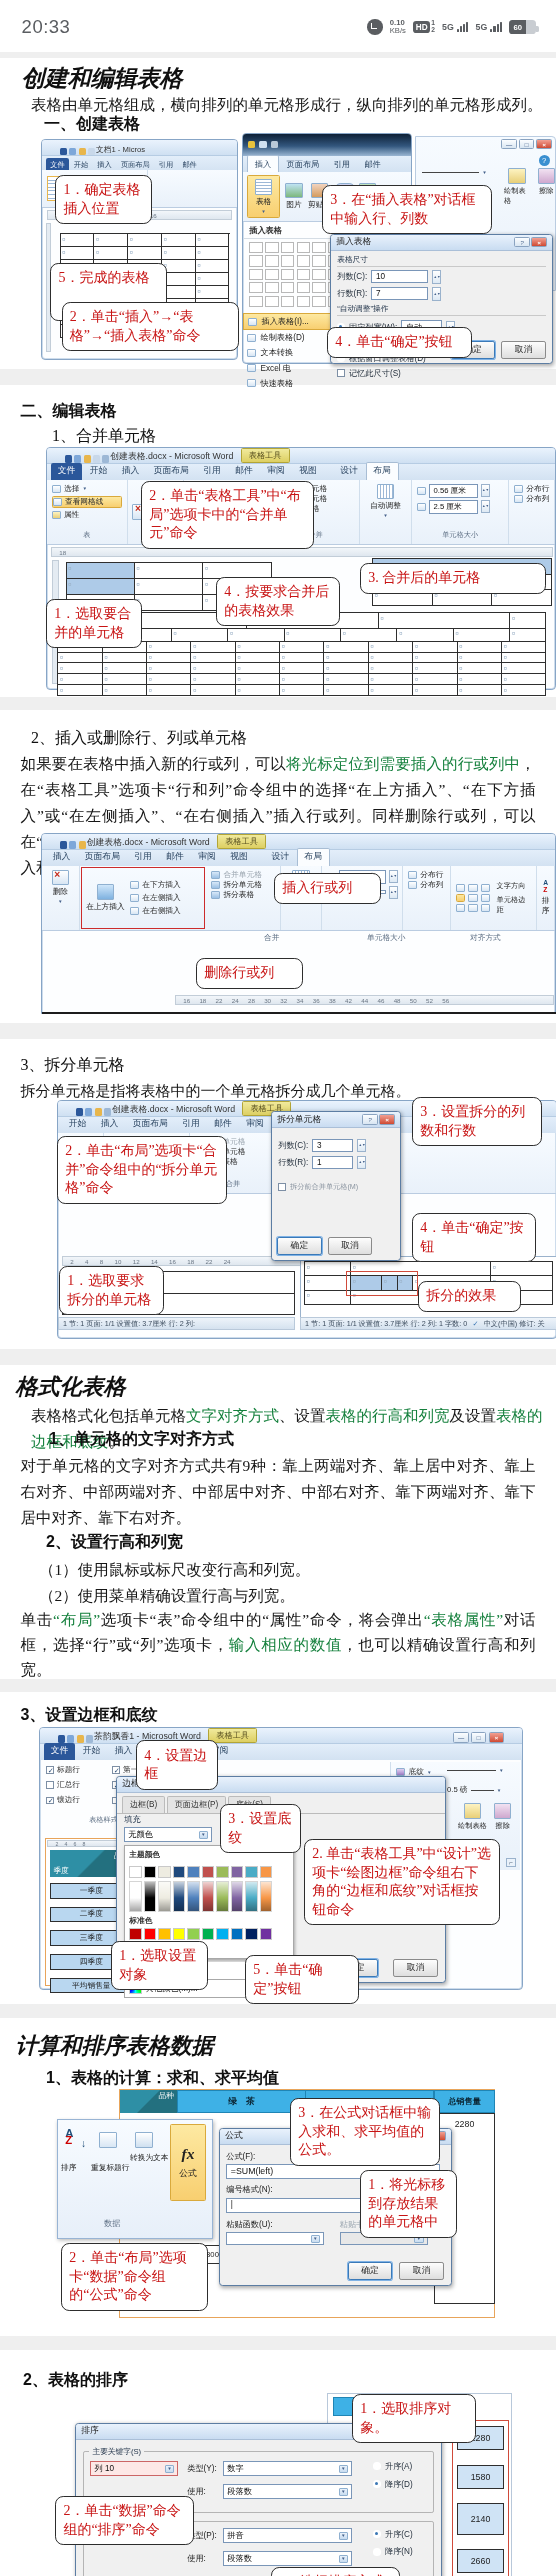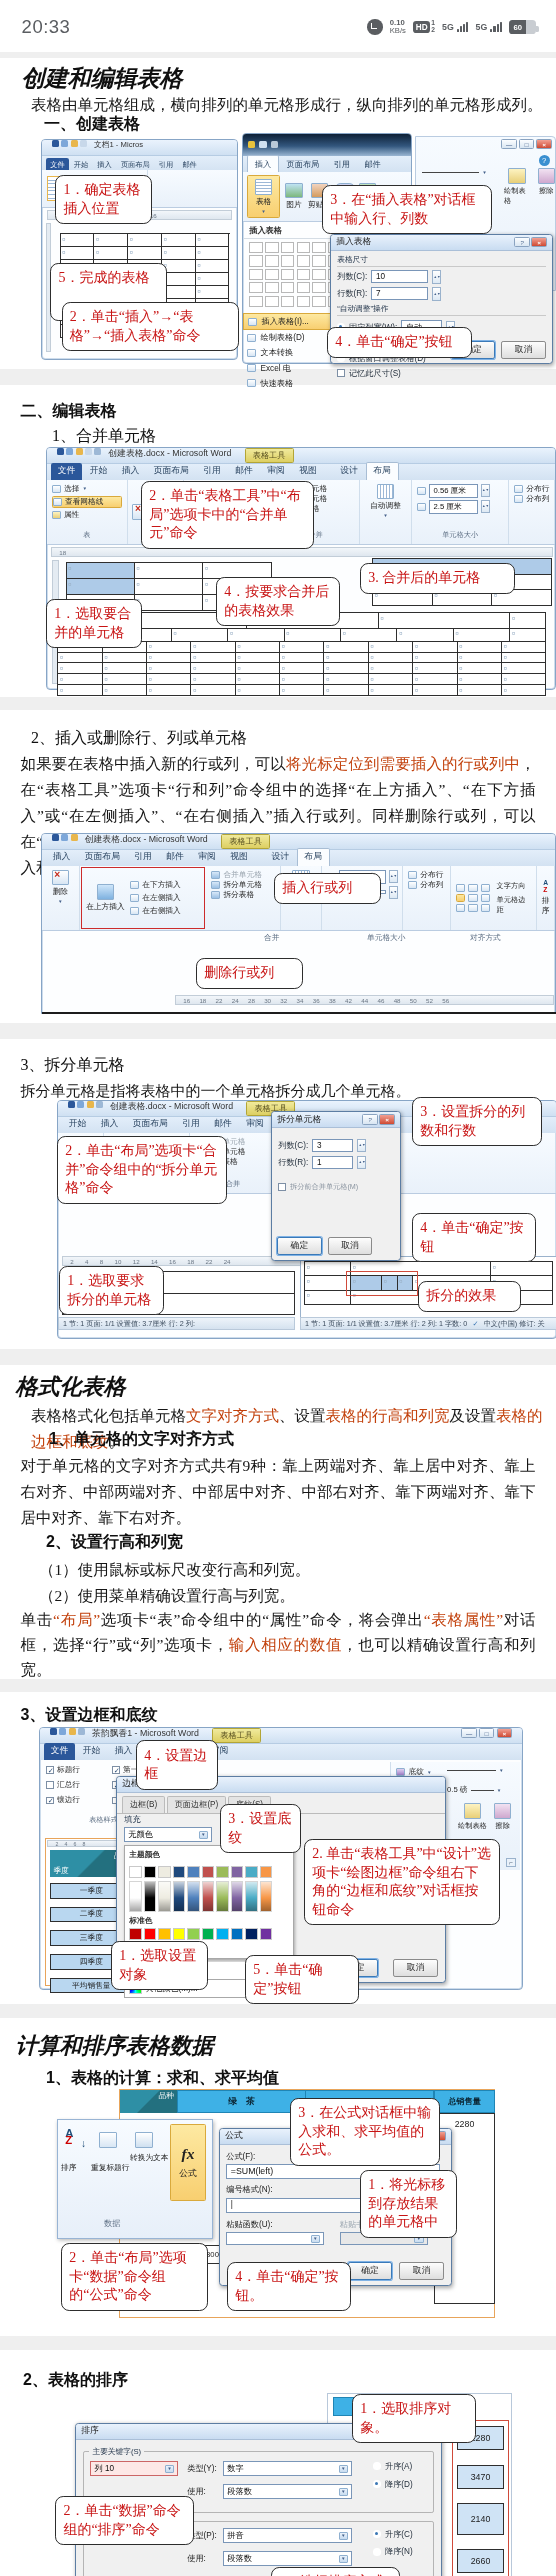--- a/index.html
+++ b/index.html
@@ -27,25 +27,25 @@
 .batt-tip{width:2.1px;height:6.2px;background:#c9cdd2;border-radius:0 1.5px 1.5px 0;margin:4.1px 0 0 0.5px}
 
 .band{position:absolute;left:0;width:556px;background:#efefef}
 
 .doc-h1{position:absolute;font-family:"Liberation Serif",serif;font-style:italic;font-weight:bold;font-size:23px;color:#101010}
 .doc-h2{position:absolute;font-weight:bold;font-size:16px;color:#101010;font-family:"Liberation Sans",sans-serif}
 .doc-h3s{position:absolute;font-family:"Liberation Serif",serif;font-size:16px;color:#101010}
 .doc-h3b{position:absolute;font-weight:bold;font-size:16px;color:#101010;font-family:"Liberation Sans",sans-serif}
 .doc-p{position:absolute;font-family:"Liberation Serif",serif;font-size:15.5px;color:#161616;line-height:26px}
 .doc-p.just{text-align:justify}
-.red{color:#c2410c}
+.red{color:#15803d}
 
 .shot{position:absolute}
 .win{position:absolute;background:#fdfeff;border:1px solid #87a5c6;border-radius:4.1px;box-shadow:0 0 0 1px #cddcEC inset}
-.tbar{height:15.5px;background:linear-gradient(#eaf3fd,#cfe0f2);border-bottom:0.5px solid #b6cce3;border-radius:3.1px 3.1px 0 0;display:flex;align-items:flex-start;gap:7px;padding:0 10px;font-size:8.8px;color:#333;white-space:nowrap}
+.tbar{height:15.5px;background:linear-gradient(#eaf3fd,#cfe0f2);border-bottom:0.5px solid #b6cce3;border-radius:3.1px 3.1px 0 0;display:flex;align-items:flex-end;gap:1px;padding:0 18px;font-size:8.8px;color:#333;white-space:nowrap}
 .qat{display:flex;gap:2.1px;align-items:center}
 .qi{width:7.2px;height:7.2px;border-radius:1.5px;display:inline-block}
 .badge{background:linear-gradient(#f0ea9d,#ddcf62);border:0.5px solid #b3a536;color:#585020;font-size:8.2px;padding:1px 7.2px;border-radius:1.5px;margin-left:6.2px}
 .wbtns{margin-left:auto;display:flex;gap:2.1px}
 .wbtn{width:15.5px;height:10.3px;border:0.5px solid #8aa3c0;border-radius:1.5px;background:linear-gradient(#fbfdff,#d9e6f2);font-size:6.2px;line-height:9.3px;text-align:center;color:#44608a}
 .wbtn.close{background:linear-gradient(#f2a093,#cf4a33);color:#fff;font-weight:bold}
 .tabs{display:flex;align-items:flex-end;height:16.5px;background:linear-gradient(#e3eefa,#d3e2f2);padding:0 4.1px;gap:1px;font-size:8.8px;color:#28425f}
 .tab{padding:2.6px 6.7px;border-radius:2.1px 2.1px 0 0}
 .tab.file{background:#2b579a;color:#fff}
 .tab.on{background:#fbfdff;border:0.5px solid #a8bdd4;border-bottom:none}
@@ -673,21 +673,21 @@
             <i></i>
             <i></i>
             <i></i>
             <i></i>
             <i></i>
           </div>
       </div>
     </div>
     <div class="callout" style="left:95px;top:34px;width:173px">2．单击“表格工具”中“布局”选项卡中的“合并单元”命令</div>
     <div class="callout" style="left:0;top:152px;width:96px">1．选取要合并的单元格</div>
-    <div class="callout" style="left:314px;top:116px;width:155px">3. 合并后的单元格</div>
+    <div class="callout" style="left:314px;top:116px;width:186px">3. 合并后的单元格</div>
     <div class="callout" style="left:170px;top:130px;width:124px">4．按要求合并后的表格效果</div>
   </div>
 
   <div class="band" style="top:697px;height:13.4px"></div>
 
   <div class="doc-h3s" style="left:31px;top:728px">2、插入或删除行、列或单元格</div>
   <div class="doc-p just" style="left:20.6px;top:751px;width:515px">
     <span>如果要在表格中插入新的行或列，可以</span><span class="red">将光标定位到需要插入的行或列中</span><span>，在“表格工具”选项卡“行和列”命令组中的选择“在上方插入”、“在下方插入”或“在左侧插入”、“在右侧插入”插入行或列。同样删除行或列，可以在“行和列”命令组中的选择“删除”命令列表中的选择删除方式。单元格的插入和删除可以使用类似方法完成。</span>
   </div>
 
@@ -1287,39 +1287,38 @@
       </div>
       <div style="position:absolute;right:7.2px;bottom:5.2px;display:flex;gap:7.2px">
         <button class="dbtn focus">确定</button>
         <button class="dbtn">取消</button>
       </div>
     </div>
 
     <div class="callout" style="left:233px;top:9.3px;width:150px">3．在公式对话框中输入求和、求平均值的公式。</div>
     <div class="callout" style="left:303px;top:81px;width:97px">1．将光标移到存放结果的单元格中</div>
     <div class="callout" style="left:4.1px;top:154px;width:147px">2．单击“布局”选项卡“数据”命令组的“公式”命令</div>
-    <div class="callout" style="left:170px;top:173px;width:124px">4．单击“确定”按钮。</div>
   </div>
 
   <div class="band" style="top:2336px;height:14.4px"></div>
 
   <div class="doc-h3b" style="left:23px;top:2370px">2、表格的排序</div>
 
   <div class="shot" style="left:49px;top:2393px;width:464px;height:353px">
     <div style="position:absolute;left:278px;top:0;width:185px;height:340px;background:#fff;border:0.5px solid #b8c8da">
       <div class="bluehdr" style="position:absolute;left:5.2px;top:3.1px;width:129px;height:18.5px"></div>
       <div class="vcell" style="position:absolute;left:52px;top:31px;width:46px;height:23px;font-size:8.2px">300</div>
       <div class="bluehdr" style="position:absolute;left:31px;top:61px;width:77px;height:24px;font-size:8.2px">总销售量</div>
       <div class="vcell" style="position:absolute;left:31px;top:118px;width:77px;height:26px;font-size:9.8px">2660</div>
 
       <div class="redbox" style="left:124px;top:26px;width:57px;height:289px">
         <div style="display:flex;flex-direction:column;gap:14.4px;padding:5.2px 4.1px">
 
         <span class="vcell" style="height:24px;background:#cfe3f5;font-size:8.8px">2280</span>
-            <span class="vcell" style="height:24px;background:#cfe3f5;font-size:8.8px">3470</span>
+            <span class="vcell" style="height:24px;background:#cfe3f5;font-size:8.8px">1580</span>
             <span class="vcell" style="height:32px;background:#cfe3f5;font-size:8.8px">2140</span>
             <span class="vcell" style="height:24px;background:#cfe3f5;font-size:8.8px">2660</span>
           </div>
       </div>
     </div>
 
     <div class="dlg" style="left:26px;top:30px;width:367px;height:229px">
       <div class="dtbar">
           <span>排序</span>
         <span class="wbtns">

